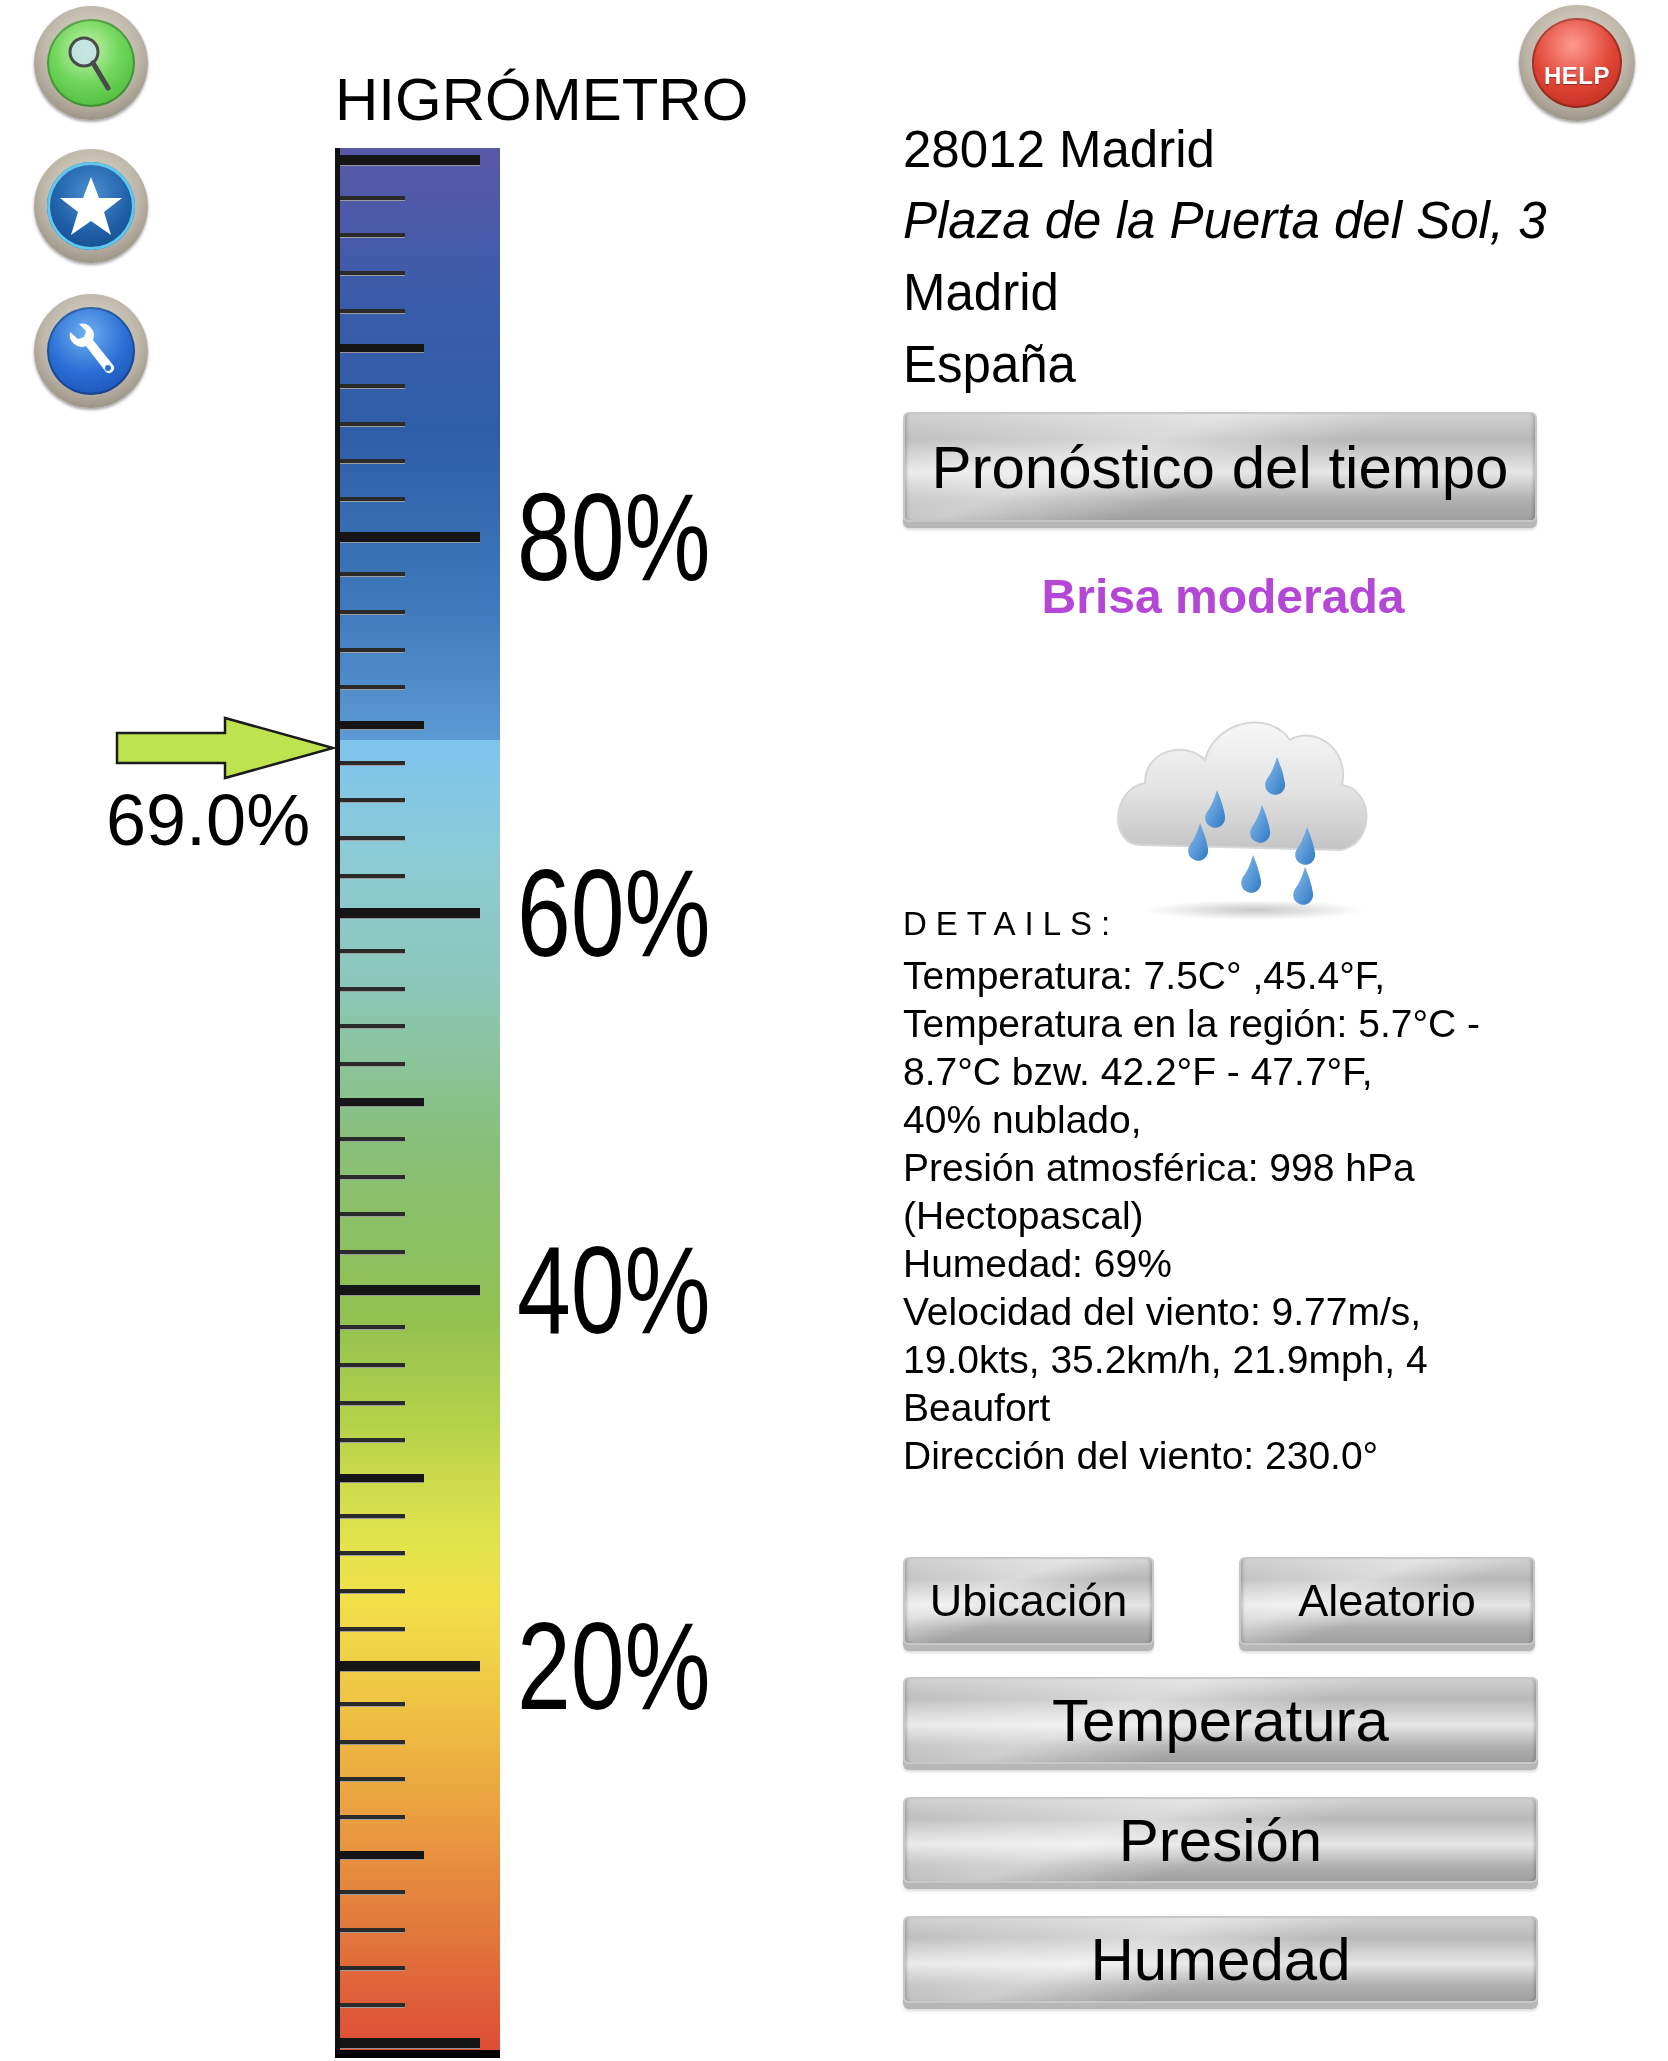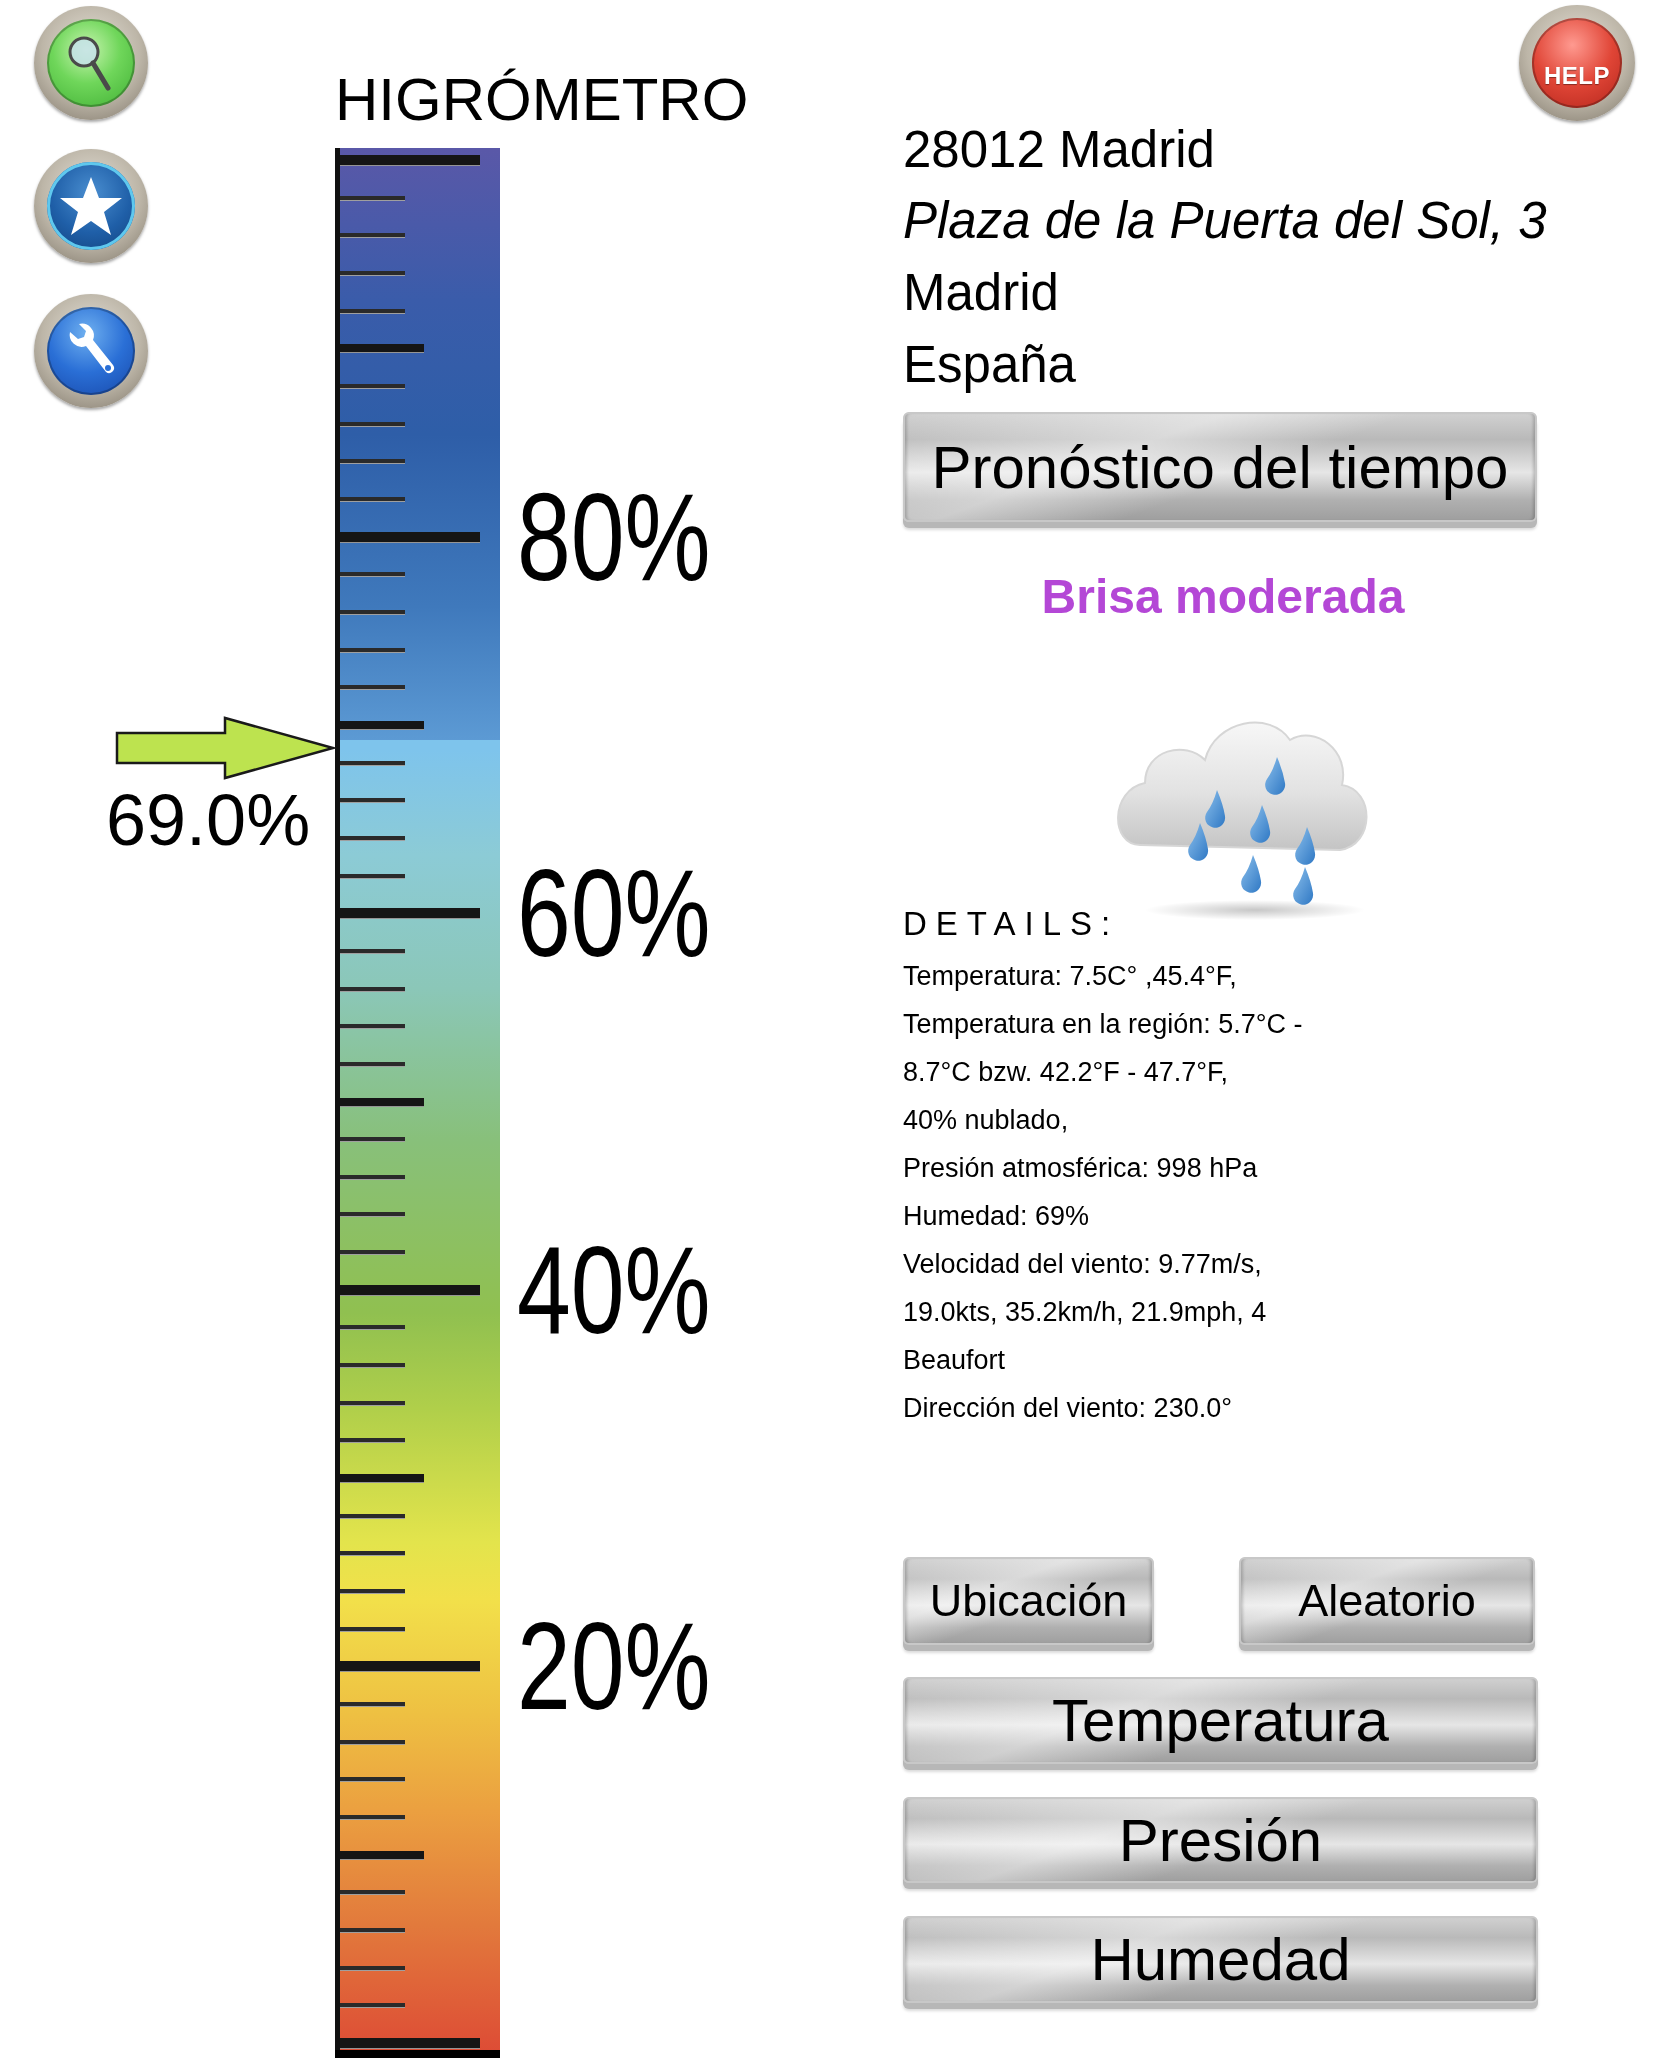--- a/index.html
+++ b/index.html
@@ -71,21 +71,21 @@
   .b-large { font-size:60px; }
   .b-small { font-size:45px; }
 
   .desc {
     left:903px; width:640px; text-align:center; color:#b447d6;
     font-weight:bold; font-size:48px; line-height:62px; top:566px;
   }
 
   .details-head { left:903px; top:904px; font-size:33px; line-height:40px; letter-spacing:9px; }
   .details {
-    left:903px; top:952px; width:600px; font-size:27px; line-height:48px; margin:0; padding:0; list-style:none;
+    left:903px; top:952px; width:600px; font-size:39px; line-height:48px; margin:0; padding:0; list-style:none;
   }
   .details li { white-space:nowrap; }
 </style>
 </head>
 <body>
 
 <div class="round-btn" style="left:34px;top:6px;">
   <div class="face green">
     <svg width="70" height="70" viewBox="0 0 70 70">
       <circle cx="28" cy="24" r="14" fill="rgba(200,225,240,0.8)" stroke="#4a4a4a" stroke-width="3"></circle>
@@ -226,20 +226,21 @@
   </g>
 </svg>
 
 <div class="abs details-head">DETAILS:</div>
 <ul class="abs details">
   <li>Temperatura: 7.5C° ,45.4°F,</li>
   <li>Temperatura en la región: 5.7°C -</li>
   <li>8.7°C bzw. 42.2°F - 47.7°F,</li>
   <li>40% nublado,</li>
   <li>Presión atmosférica: 998 hPa</li>
+  <li>(Hectopascal)</li>
   <li>Humedad: 69%</li>
   <li>Velocidad del viento: 9.77m/s,</li>
   <li>19.0kts, 35.2km/h, 21.9mph, 4</li>
   <li>Beaufort</li>
   <li>Dirección del viento: 230.0°</li>
 </ul>
 
 <div class="metal-btn b-small" style="left:903px;top:1557px;width:251px;height:88px;">
   <span>Ubicación</span>
 </div>

